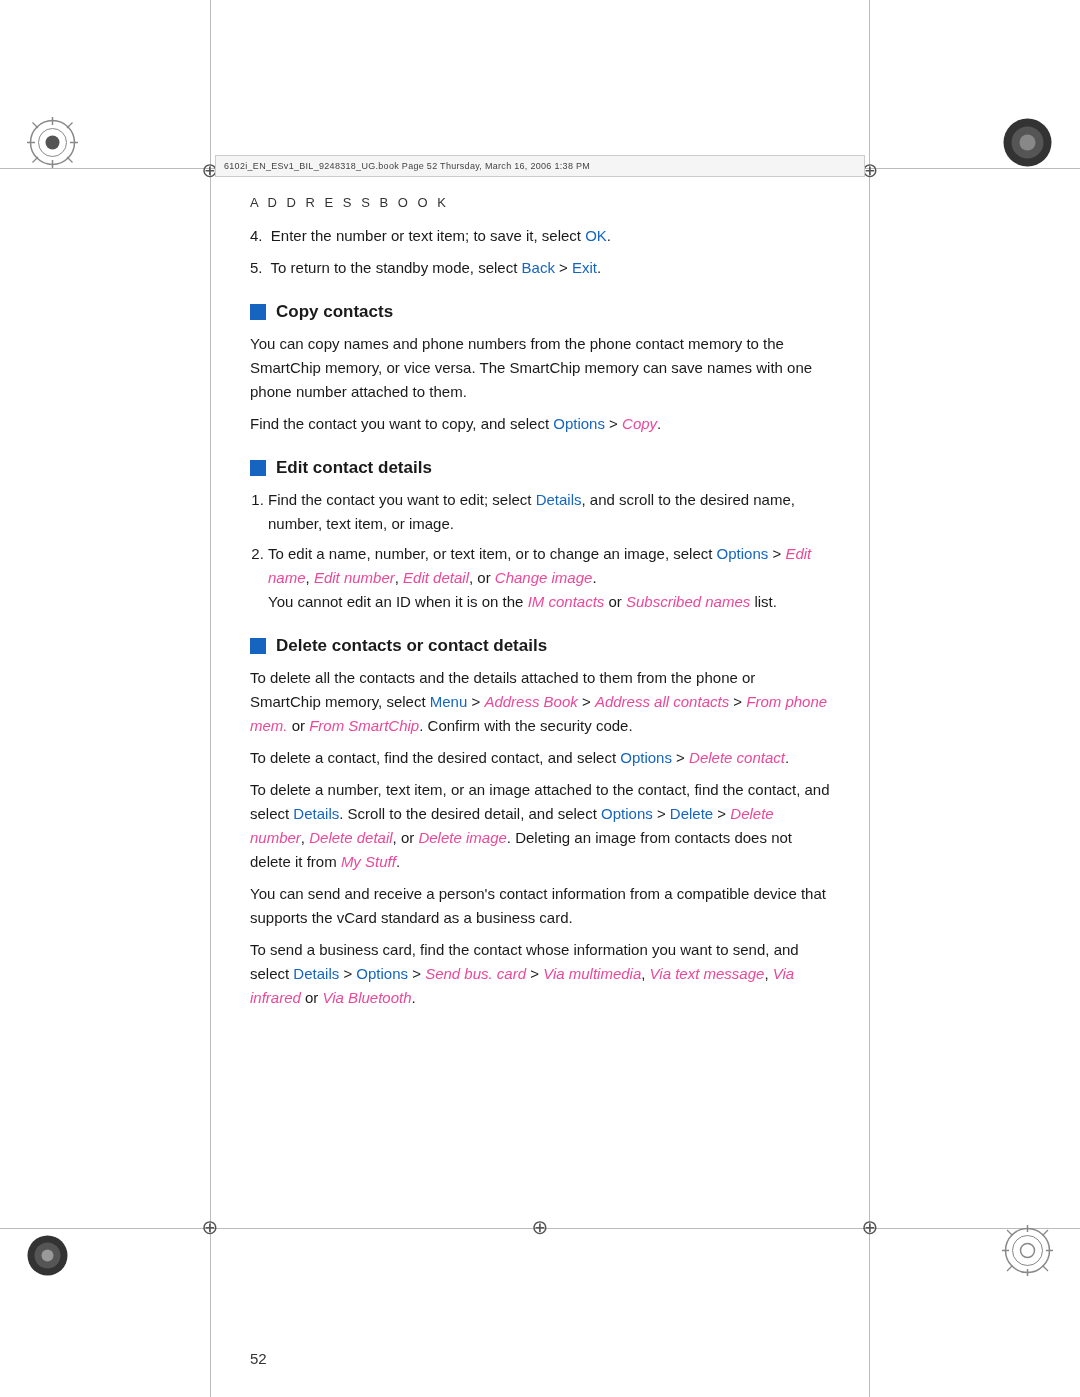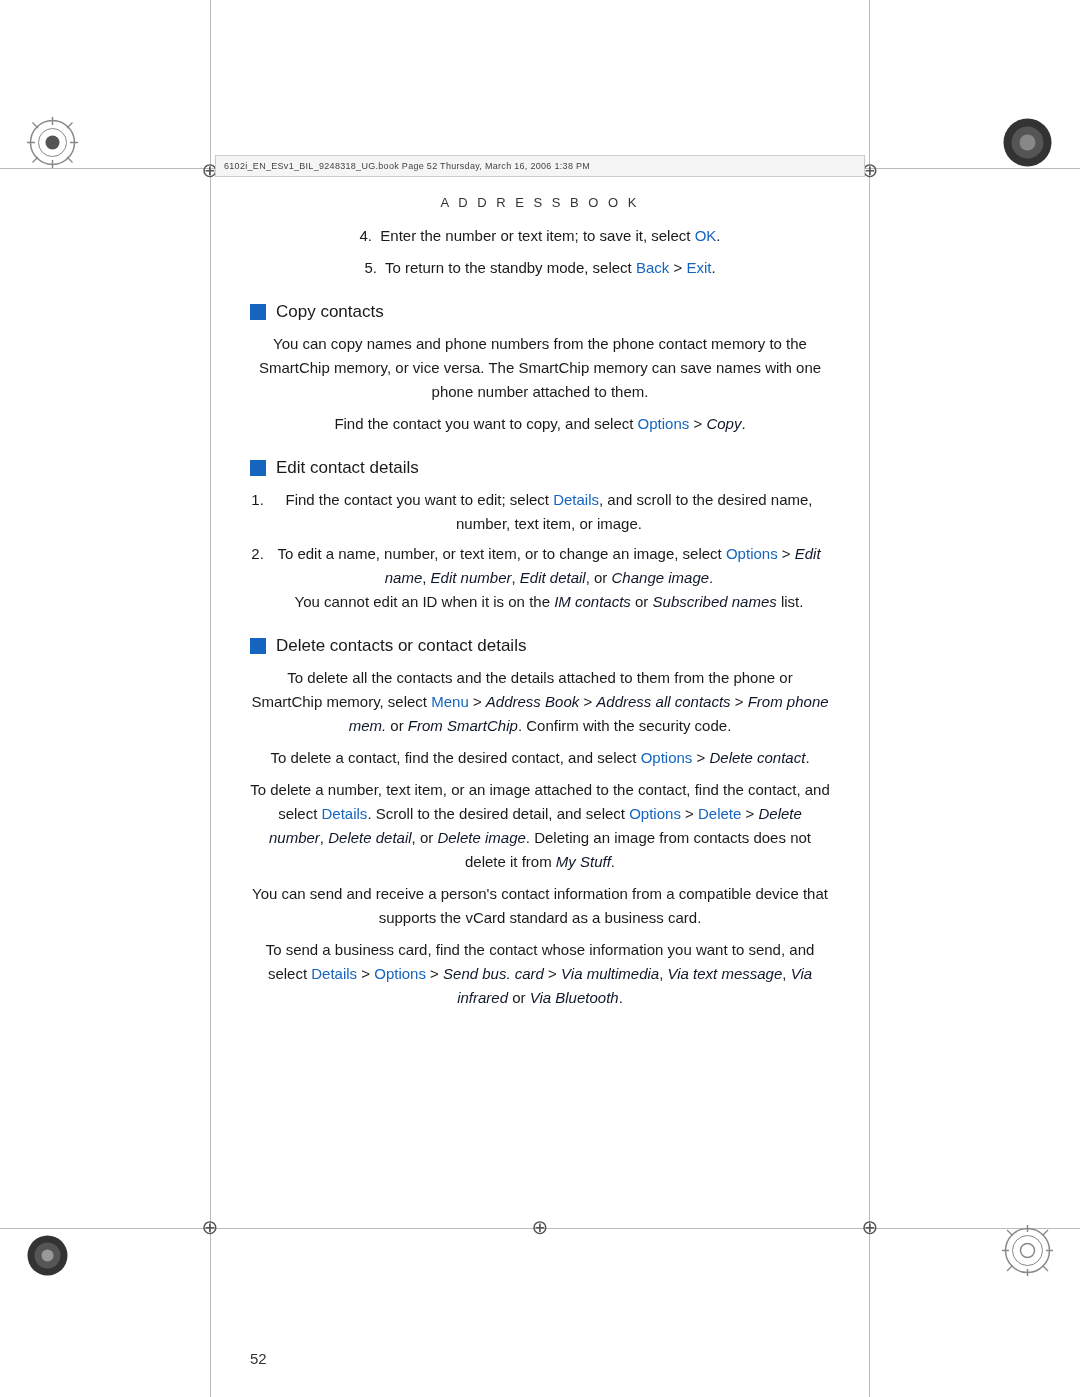--- a/index.html
+++ b/index.html
@@ -13,21 +13,20 @@
       color: #1a1a1a;
       position: relative;
     }
 
     .page-outer {
       width: 1080px;
       min-height: 1397px;
       background: #ffffff;
       position: relative;
       padding: 16px;
-      text-align: center;
     }
 
     
     .cross-mark {
       position: absolute;
       width: 30px;
       height: 30px;
       display: flex;
       align-items: center;
       justify-content: center;
@@ -124,21 +123,21 @@
       width: 16px;
       height: 16px;
       background: #1565c0;
       margin-right: 10px;
       flex-shrink: 0;
     }
 
     .section-title {
       font-family: Arial, sans-serif;
       font-size: 17px;
-      font-weight: normal;
+      font-weight: bold;
       color: #1a1a1a;
     }
 
     .section-body {
       font-family: Arial, sans-serif;
       font-size: 15px;
       line-height: 1.6;
       color: #1a1a1a;
       margin-bottom: 8px;
     }
@@ -154,21 +153,21 @@
     .section-body li {
       margin-bottom: 6px;
     }
 
     .link-blue {
       color: #1565c0;
       text-decoration: none;
     }
 
     .link-italic {
-      color: #0f172a;
+      color: #ec4899;
       font-style: italic;
       text-decoration: none;
     }
 
     .page-number {
       position: absolute;
       bottom: 30px;
       left: 250px;
       font-family: Arial, sans-serif;
       font-size: 15px;

